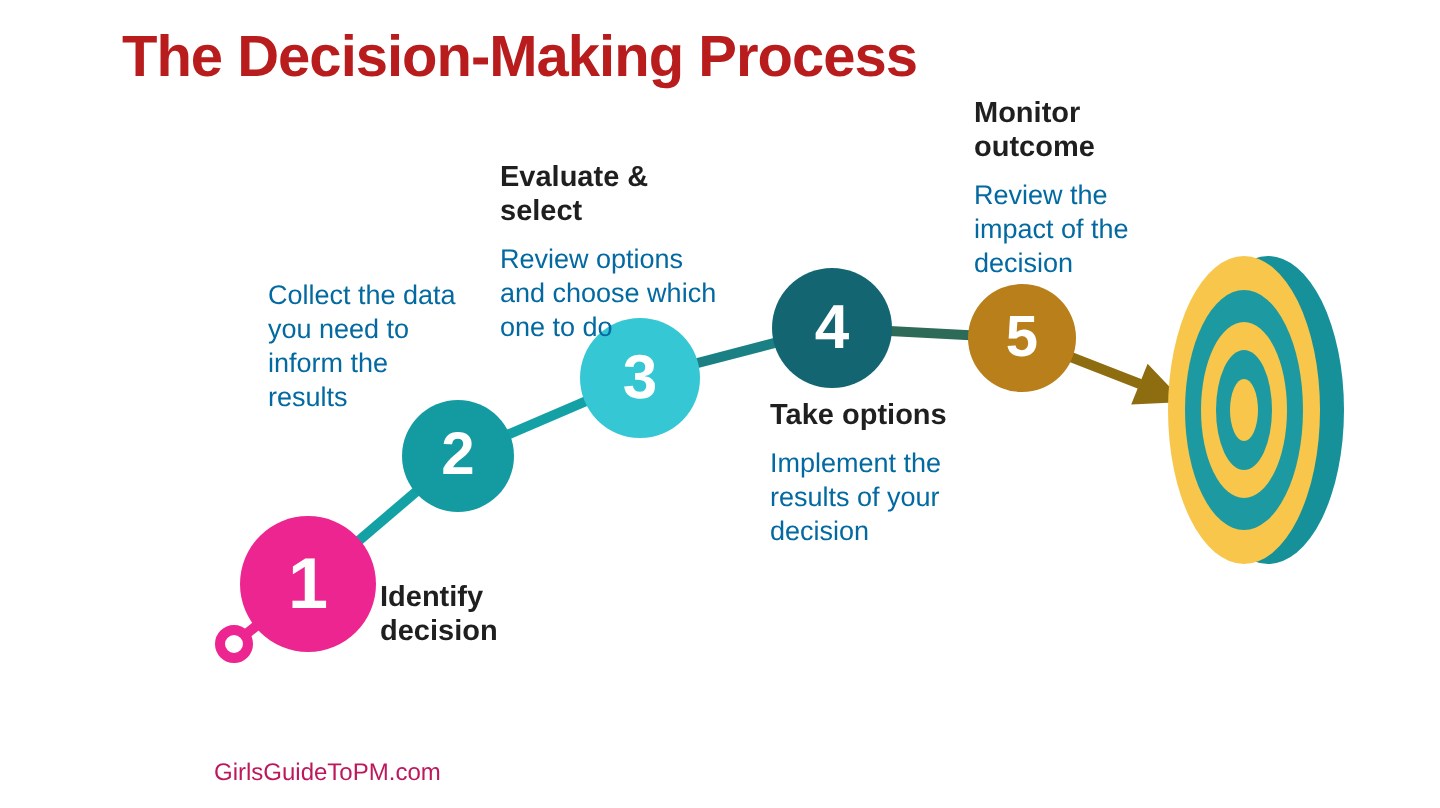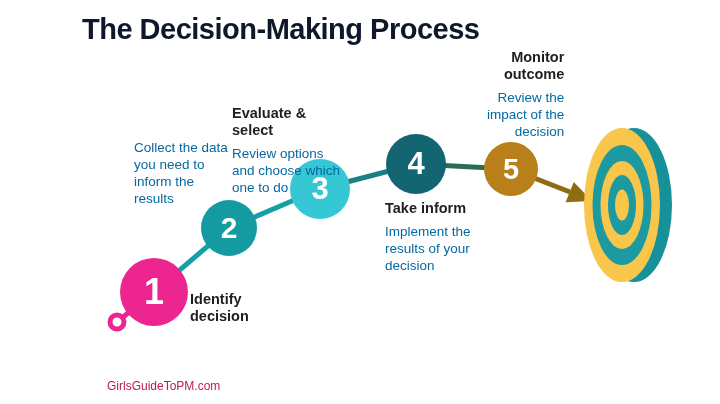--- a/index.html
+++ b/index.html
@@ -2,39 +2,39 @@
 <html><head>
 <meta charset="utf-8">
 <style>
   html,body{margin:0;padding:0;background:#ffffff;}
   .canvas{
     position:relative;width:720px;height:404px;background:#ffffff;overflow:hidden;
     font-family:"Liberation Sans","DejaVu Sans",sans-serif;
   }
   .title{
     position:absolute;left:61px;top:13px;
-    font-size:29px;font-weight:bold;letter-spacing:-0.5px;color:#0f172a;margin-left:21px;
+    font-size:29px;font-weight:bold;letter-spacing:-0.5px;color:#b91c1c;
   }
   .layer-svg{position:absolute;left:0;top:0;}
   .step-circle{
     position:absolute;border-radius:50%;
     display:flex;align-items:center;justify-content:center;
     color:#ffffff;font-weight:bold;
   }
   .c1{left:120px;top:258px;width:68px;height:68px;background:#ed2590;font-size:36px;}
   .c2{left:201px;top:200px;width:56px;height:56px;background:#149ba1;font-size:30px;}
   .c3{left:290px;top:159px;width:60px;height:60px;background:#35c7d3;font-size:31px;}
   .c4{left:386px;top:134px;width:60px;height:60px;background:#136671;font-size:31px;}
   .c5{left:484px;top:142px;width:54px;height:54px;background:#b87f1a;font-size:29px;}
   .step-text{position:absolute;}
   .t1{left:190px;top:291px;}
   .t2{left:134px;top:139px;}
-  .t3{left:232px;top:81px;margin-top:24px;}
+  .t3{left:250px;top:81px;}
   .t4{left:385px;top:200px;}
-  .t5{left:487px;top:49px;text-align:right;}
+  .t5{left:487px;top:49px;}
   .step-label{
     font-size:14.5px;font-weight:bold;color:#1f1f1f;line-height:17px;
     white-space:pre-line;margin-bottom:6px;
   }
   .step-desc{
     font-size:13.5px;color:#0369a1;line-height:17px;white-space:pre-line;
   }
   .watermark{
     position:absolute;left:107px;top:379px;font-size:12px;color:#be185d;
   }
@@ -98,21 +98,21 @@
 results</div>
   </div>
   <div class="step-text t3">
     <div class="step-label">Evaluate &amp;
 select</div>
     <div class="step-desc">Review options
 and choose which
 one to do</div>
   </div>
   <div class="step-text t4">
-    <div class="step-label">Take inform</div>
+    <div class="step-label">Take options</div>
     <div class="step-desc">Implement the
 results of your
 decision</div>
   </div>
   <div class="step-text t5">
     <div class="step-label">Monitor
 outcome</div>
     <div class="step-desc">Review the
 impact of the
 decision</div>

